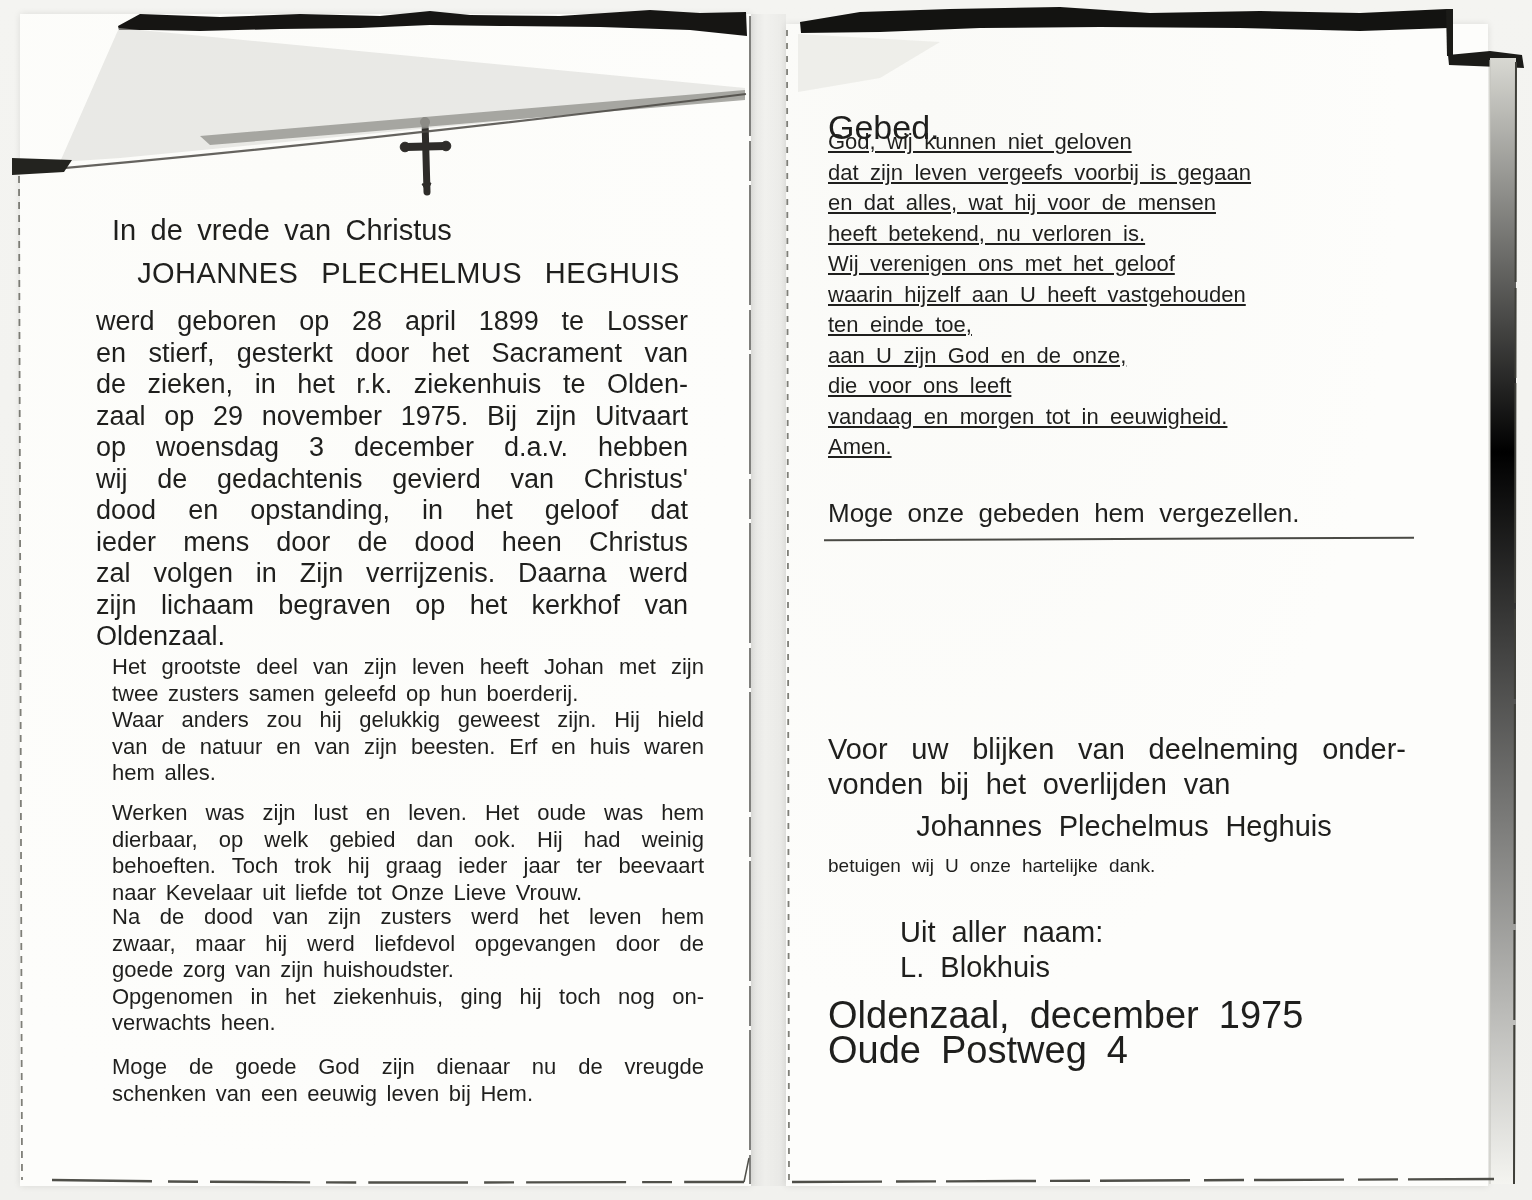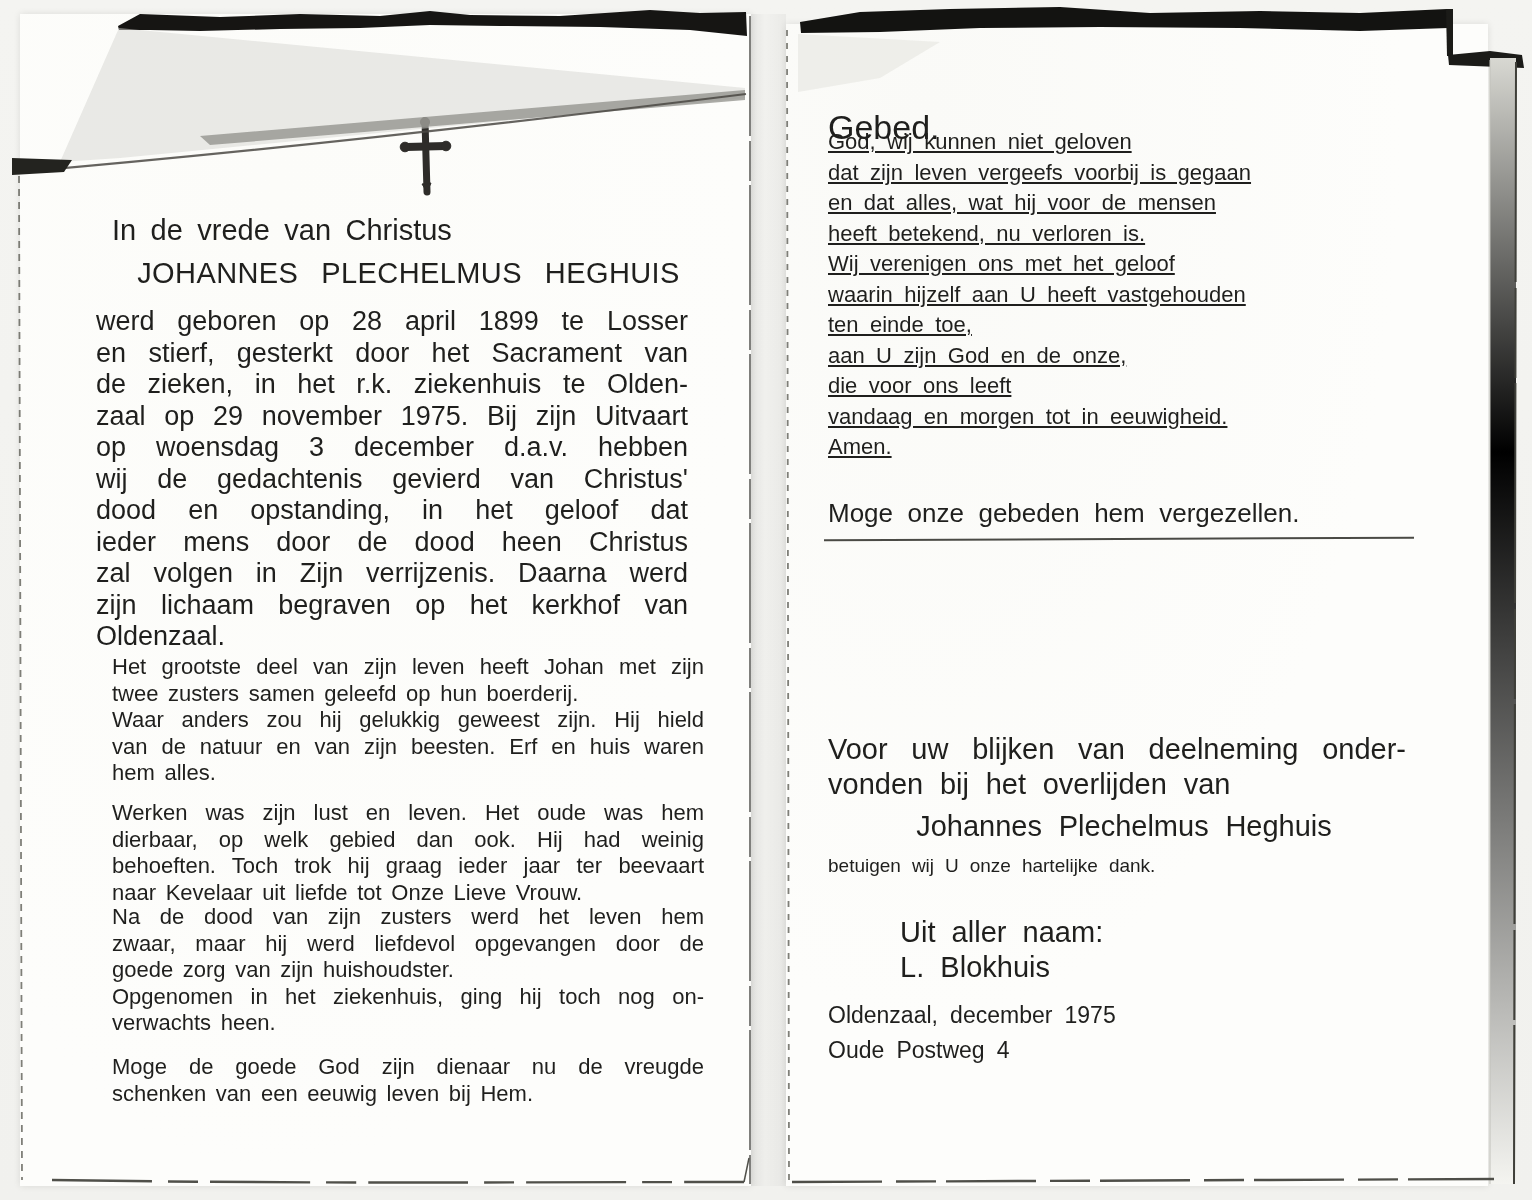--- a/index.html
+++ b/index.html
@@ -29,21 +29,21 @@
   #prayer-title{left:828px;top:108px;width:580px;font-size:34px;word-spacing:0.22em;}
   #prayer{left:828px;top:127px;width:600px;font-size:22px;line-height:30.5px;word-spacing:0.24em;text-decoration:underline;}
   #prayer-closing{left:828px;top:498px;width:600px;font-size:26px;word-spacing:0.28em;}
   #divider-rule{position:absolute;left:824px;top:538px;width:590px;height:3px;
                 border-top:2px solid #4a4a45;transform:rotate(-0.25deg);}
   #thanks-intro{left:828px;top:720px;width:578px;font-size:29px;line-height:35px;word-spacing:0.3em;margin-top:12px;}
   #deceased-name{left:828px;top:810px;width:592px;font-size:29px;text-align:center;word-spacing:0.3em;}
   #thanks-closing{left:828px;top:855px;width:592px;font-size:19px;word-spacing:0.3em;}
   #signature{left:900px;top:915px;width:510px;font-size:29px;line-height:35px;
              word-spacing:0.28em;}
-  #place-date{left:828px;top:998px;width:592px;font-size:23px;line-height:35px;word-spacing:0.25em;}
+  #place-date{left:828px;top:998px;width:592px;font-size:38px;line-height:35px;word-spacing:0.25em;}
   svg.overlay{position:absolute;left:0;top:0;pointer-events:none;}
 </style>
 </head>
 <body>
 
 <div id="canvas">
 
   <div class="page" id="left-page">
     <div id="cross-wrap">
       <svg width="62" height="86" viewBox="0 0 62 86">

